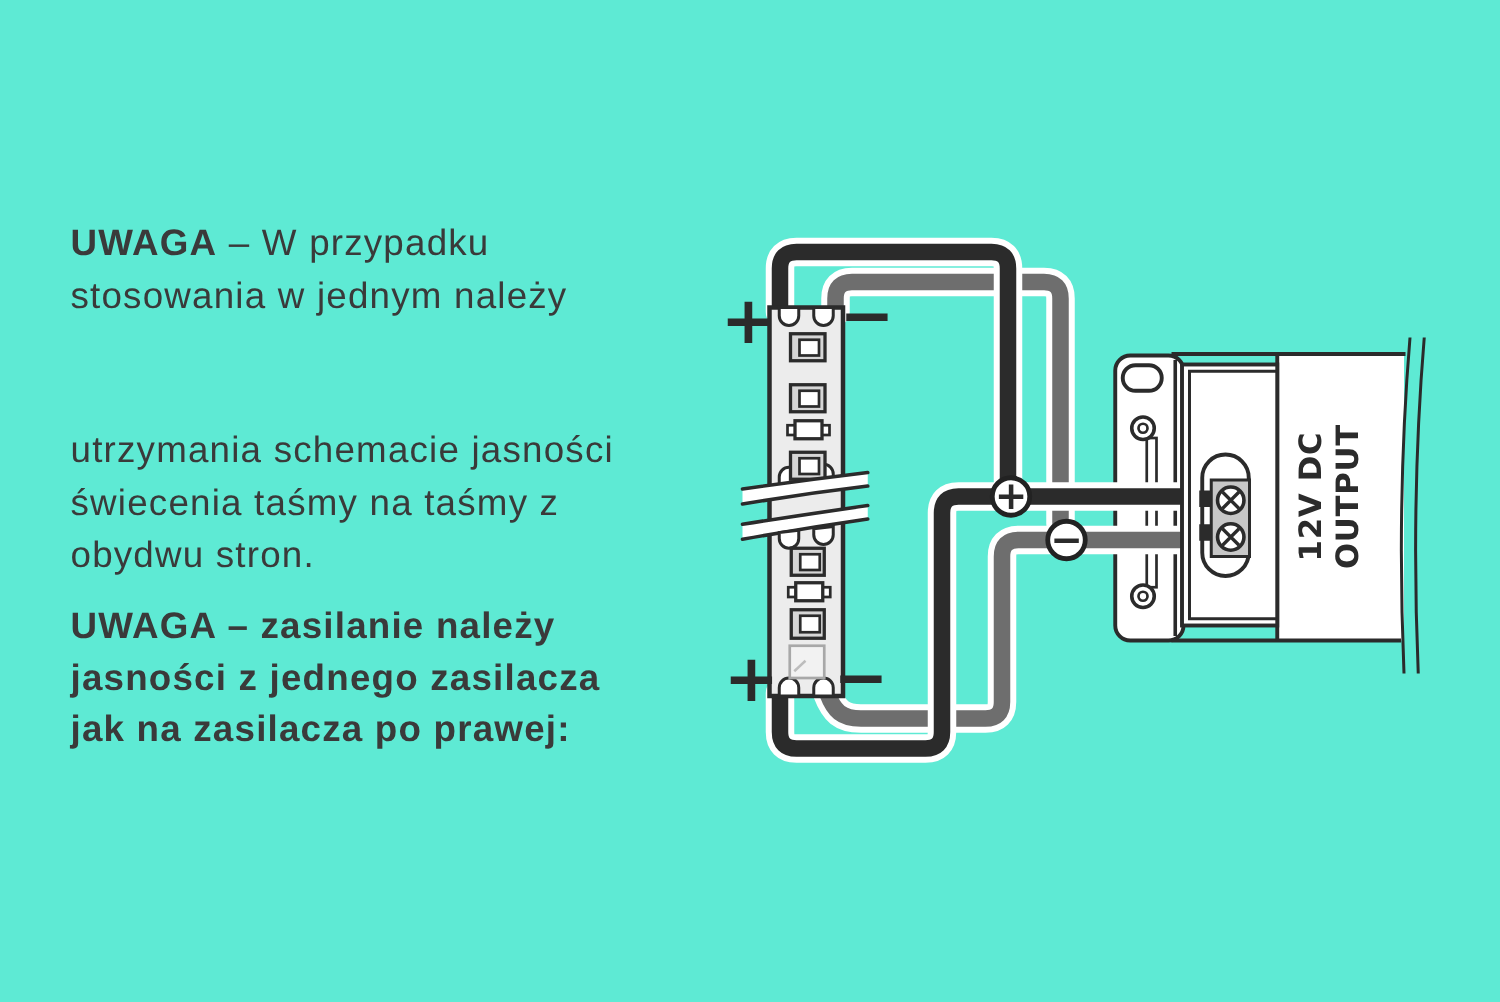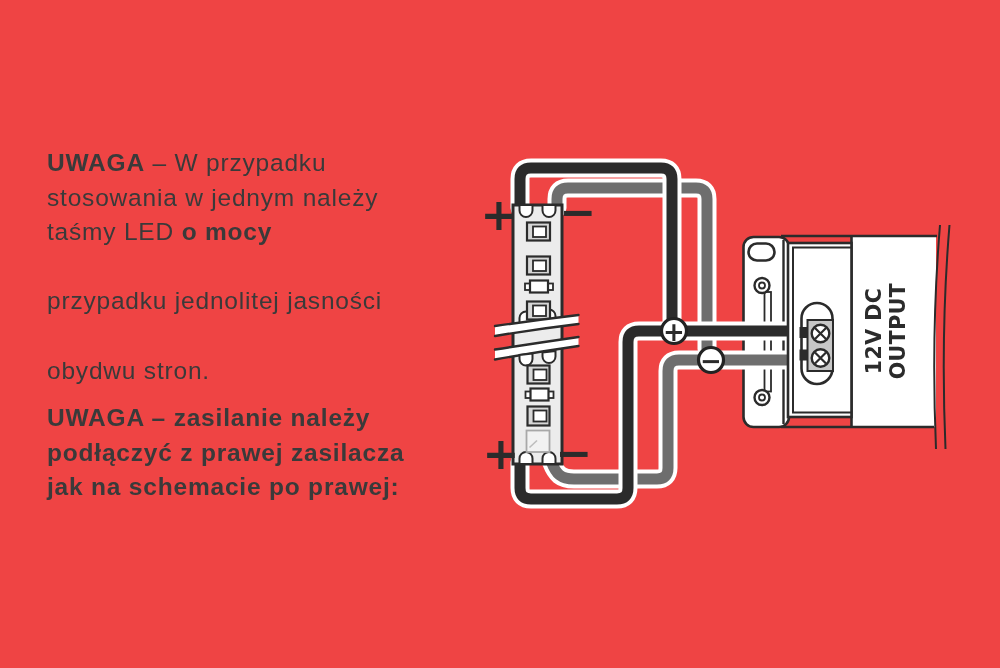--- a/index.html
+++ b/index.html
@@ -1,20 +1,20 @@
 <!DOCTYPE html>
 <html><head>
 <meta charset="utf-8">
 <style>
   html, body { margin: 0; padding: 0; background: #ffffff; }
   .canvas {
     position: relative;
     width: 1000px;
     height: 668px;
-    background: #ef4444;
+    background: #5eead4;
     overflow: hidden;
     font-family: "Liberation Sans", "DejaVu Sans", sans-serif;
   }
   .text-block {
     position: absolute;
     left: 47px;
     top: 146px;
     width: 440px;
     color: #3a3a3a;
     font-size: 24.5px;
@@ -29,30 +29,30 @@
 </style>
 </head>
 <body>
 
 <div class="canvas">
 
   <div class="text-block">
     <p>
       <span class="tline"><span class="b">UWAGA</span><span> – W przypadku</span></span><br>
       <span class="tline"><span>stosowania w jednym należy</span></span><br>
-      <span class="tline"><span>taśmy LED </span><span class="b">o mocy</span></span><br>
       <br>
-      <span class="tline"><span>przypadku jednolitej jasności</span></span><br>
       <br>
+      <span class="tline"><span>utrzymania schemacie jasności</span></span><br>
+      <span class="tline"><span>świecenia taśmy na taśmy z</span></span><br>
       <span class="tline"><span>obydwu stron.</span></span>
     </p>
     <p>
       <span class="tline b"><span>UWAGA – zasilanie należy</span></span><br>
-      <span class="tline b"><span>podłączyć z prawej zasilacza</span></span><br>
-      <span class="tline b"><span>jak na schemacie po prawej:</span></span>
+      <span class="tline b"><span>jasności z jednego zasilacza</span></span><br>
+      <span class="tline b"><span>jak na zasilacza po prawej:</span></span>
     </p>
   </div>
 
   <svg width="1000" height="668" viewBox="0 0 1000 668" style="position:absolute;left:0;top:0;">
 
     <g>
       <rect x="743.5" y="237" width="45.5" height="190" rx="10" fill="#ffffff" stroke="#2b2b2b" stroke-width="2.6"></rect>
       <rect x="748.5" y="243.5" width="26" height="17" rx="8.5" fill="#ffffff" stroke="#2b2b2b" stroke-width="2.6"></rect>
       <g>
         <rect x="764.5" y="292" width="6.5" height="99.5" fill="#ffffff" stroke="#2b2b2b" stroke-width="1.8"></rect>

